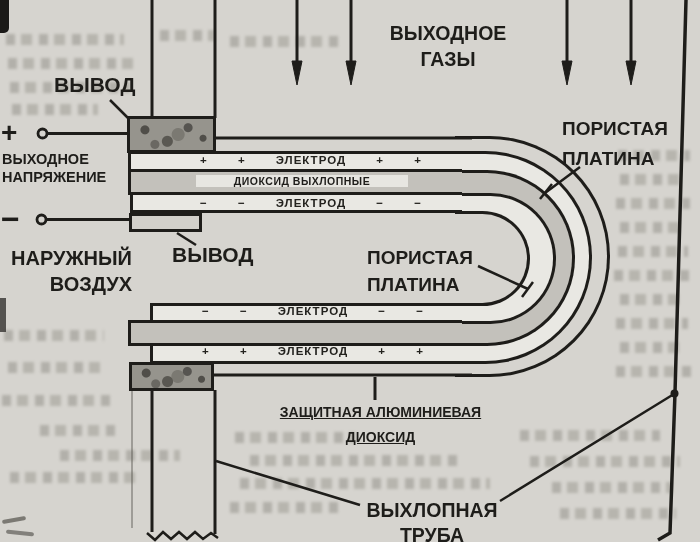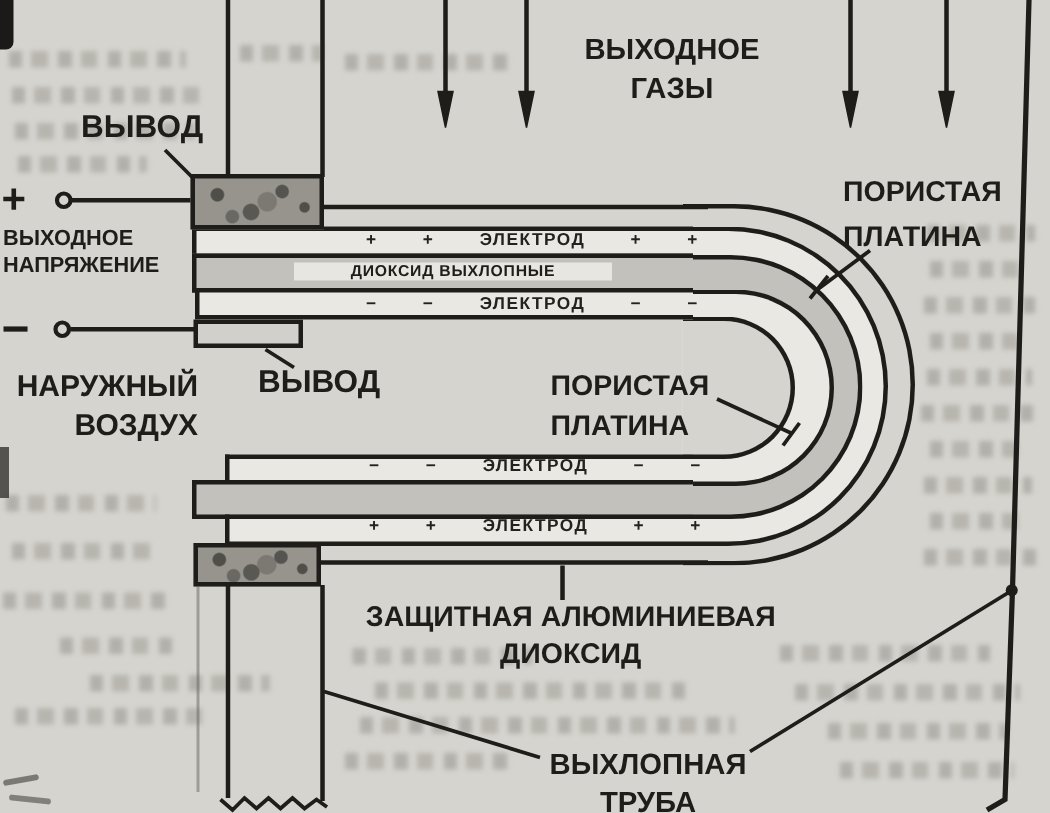--- a/index.html
+++ b/index.html
@@ -16,21 +16,21 @@
   .speckle{background-color:#96948d;
     background-image:
       radial-gradient(circle at 18% 35%,#504e49 0 4px,transparent 5px),
       radial-gradient(circle at 45% 72%,#5a5852 0 5px,transparent 6px),
       radial-gradient(circle at 70% 28%,#565450 0 4px,transparent 5px),
       radial-gradient(circle at 88% 62%,#504e49 0 3px,transparent 4px),
       radial-gradient(circle at 30% 82%,#6a6862 0 4px,transparent 5px),
       radial-gradient(circle at 58% 50%,#7b7972 0 6px,transparent 7px);}
   .lbl{position:absolute;font-weight:700;color:#1e1d1a;z-index:50;white-space:nowrap;}
   .erow{position:absolute;font-weight:700;font-size:11.5px;letter-spacing:1px;word-spacing:26px;
-        white-space:nowrap;color:#23221e;z-index:25;margin-left:44px;}
+        white-space:nowrap;color:#23221e;z-index:25;}
   svg.lineart{position:absolute;left:0;top:0;z-index:40;pointer-events:none;}
 </style>
 </head>
 <body>
 
 <div class="canvas">
 
   <div>
     <div class="b" style="left:6px;top:34px;width:118px;"></div>
     <div class="b" style="left:160px;top:30px;width:55px;"></div>
@@ -166,21 +166,21 @@
   <div class="lbl" style="left:562px;top:114px;font-size:19px;line-height:29.5px;">
     <div>ПОРИСТАЯ</div>
     <div>ПЛАТИНА</div>
   </div>
 
   <div class="lbl" style="left:367px;top:245px;font-size:19px;line-height:26.5px;">
     <div>ПОРИСТАЯ</div>
     <div>ПЛАТИНА</div>
   </div>
 
-  <div class="lbl" style="left:237px;top:400px;width:287px;text-align:center;font-size:19px;line-height:24.5px;">
+  <div class="lbl" style="left:237px;top:400px;width:287px;text-align:center;font-size:14px;line-height:24.5px;text-decoration:underline;">
     <div>ЗАЩИТНАЯ АЛЮМИНИЕВАЯ</div>
     <div>ДИОКСИД</div>
   </div>
 
   <div class="lbl" style="left:361px;top:498px;width:142px;text-align:center;font-size:19.5px;line-height:25px;">
     <div>ВЫХЛОПНАЯ</div>
     <div>ТРУБА</div>
   </div>
 
   <div class="abs" style="left:0;top:0;width:9px;height:33px;background:#1b1a18;border-radius:0 0 5px 0;z-index:60;"></div>

